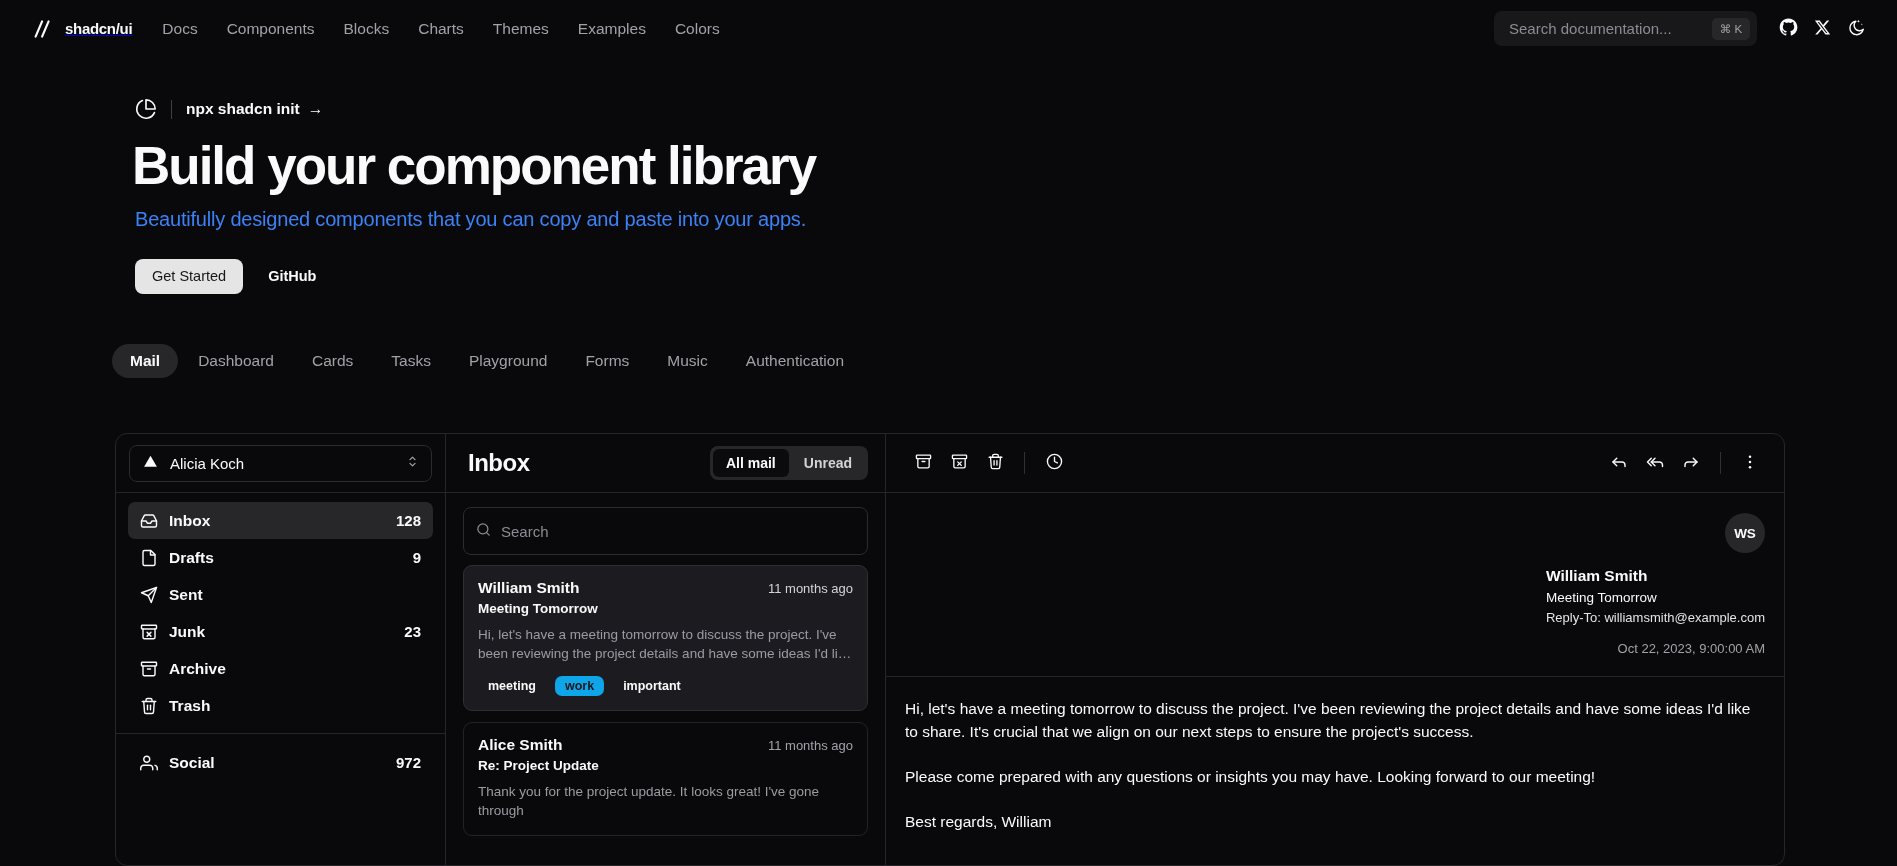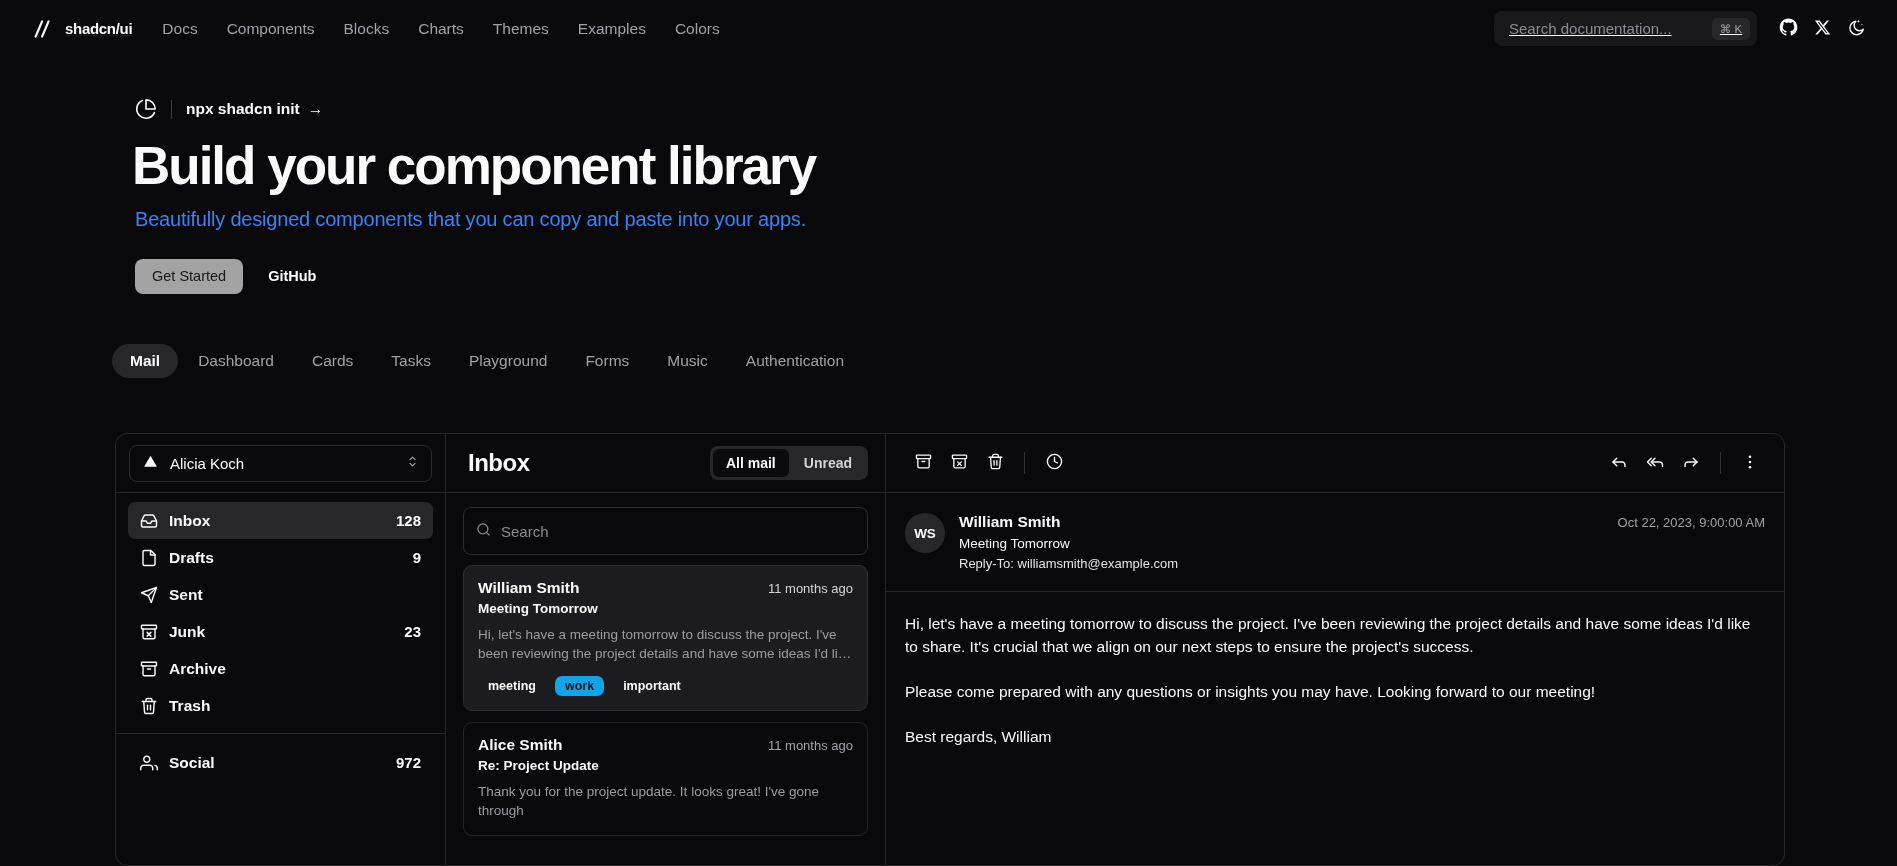--- a/index.html
+++ b/index.html
@@ -26,21 +26,20 @@
   .nav-link { font-size: 15.5px; color: #a1a1aa; text-decoration: none; white-space: nowrap; }
 
   .header-right { margin-left: auto; display: flex; align-items: center; gap: 0px; }
   .search-box {
     width: 263px; height: 35px;
     background: #18181b;
     border-radius: 8px;
     display: flex; align-items: center;
     padding: 0 7px 0 15px;
     margin-right: 14px;
-    text-decoration: underline;
   }
   .search-box .sb-placeholder { font-size: 15px; color: #8b8b94; flex: 1; }
   .kbd {
     background: #27272a; border-radius: 5px;
     height: 22px; min-width: 38px;
     display: flex; align-items: center; justify-content: center; gap: 2px;
     font-size: 11.5px; color: #a1a1aa;
     padding: 0 5px;
   }
   .icon-btn {
@@ -60,21 +59,21 @@
   }
   .hero h1 {
     font-size: 53px; line-height: 1.05; font-weight: 700;
     letter-spacing: -2px; color: #fafafa;
     margin: 4px 0 14px -3px;
   }
   .hero .sub { font-size: 20px; color: #3b82f6; font-weight: 400; letter-spacing: -0.2px; }
 
   .hero-actions { display: flex; align-items: center; gap: 9px; margin-top: 28px; }
   .btn-primary {
-    background: #a3a3a3; color: #18181b;
+    background: #e5e5e5; color: #18181b;
     height: 35px; padding: 0 17px;
     border: none; border-radius: 8px;
     font-size: 14.5px; font-weight: 500; cursor: pointer;
     font-family: "Liberation Sans", sans-serif;
   }
   .btn-ghost {
     background: none; color: #fafafa;
     height: 35px; padding: 0 16px;
     border: none; border-radius: 8px;
     font-size: 14.5px; font-weight: 600; cursor: pointer;
@@ -182,21 +181,21 @@
     padding: 0 16px 0 19px; border-bottom: 1px solid #26262a;
   }
   .tb-btn {
     width: 36px; height: 36px; border-radius: 7px;
     display: flex; align-items: center; justify-content: center;
     background: none; border: none; cursor: pointer; color: #fafafa;
   }
   .tb-sep { width: 1px; height: 22px; background: #2f2f34; margin: 0 11px; }
   .tb-spacer { flex: 1; }
 
-  .read-head { display: flex; align-items: flex-start; padding: 20px 19px 20px 19px; border-bottom: 1px solid #26262a; gap: 14px; }
+  .read-head { display: flex; align-items: flex-end; padding: 20px 19px 20px 19px; border-bottom: 1px solid #26262a; gap: 14px; flex-direction: column; }
   .avatar {
     width: 40px; height: 40px; border-radius: 50%;
     background: #27272a; color: #fafafa;
     display: flex; align-items: center; justify-content: center;
     font-size: 13.5px; font-weight: 700; flex: none;
   }
   .rh-meta { flex: 1; }
   .rh-name { font-size: 15.5px; font-weight: 700; }
   .rh-subject { font-size: 13.5px; margin-top: 5px; color: #fafafa; }
   .rh-replyto { font-size: 13px; margin-top: 5px; color: #e4e4e7; }

